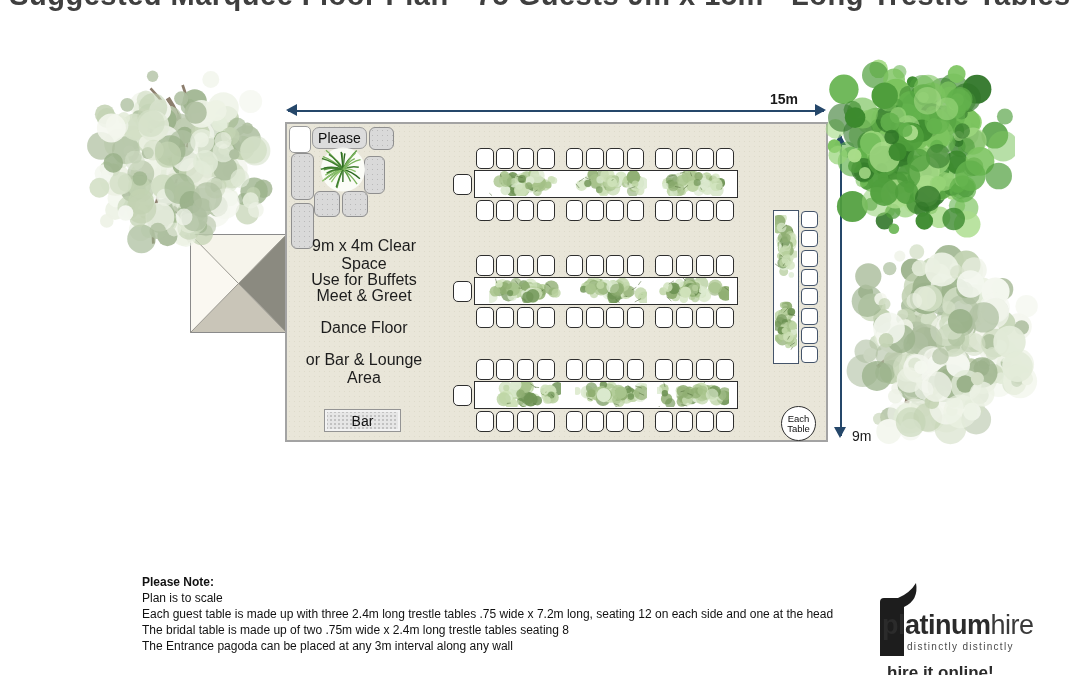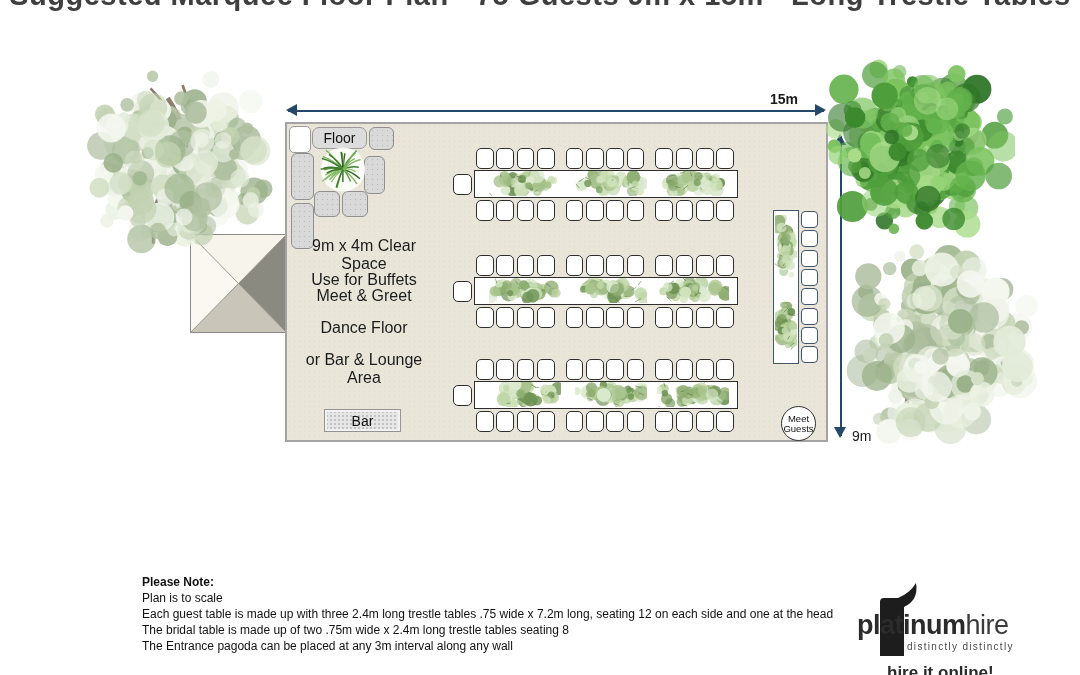--- a/index.html
+++ b/index.html
@@ -46,21 +46,21 @@
   .deco{position:absolute;pointer-events:none;}
   
   .pagoda-wrap{position:absolute;left:190px;top:234px;}
   .pagoda-label{position:absolute;left:178px;top:345px;width:116px;text-align:center;font-size:13px;line-height:17px;color:#1c1c1c;}
   
   .notes{position:absolute;left:142px;top:574px;font-size:12px;line-height:16px;color:#111;}
   .notes .hd{font-weight:700;}
   .notes div{white-space:pre;}
   
   .brand-mark{position:absolute;left:874px;top:580px;}
-  .brand-name{position:absolute;left:857px;top:610px;font-size:27px;color:#2b2b2b;letter-spacing:-0.5px;white-space:nowrap;}
+  .brand-name{position:absolute;left:882px;top:610px;font-size:27px;color:#2b2b2b;letter-spacing:-0.5px;white-space:nowrap;}
   .brand-name .b{font-weight:700;}
   .brand-name .l{font-weight:400;color:#3a3a3a;}
   .brand-tag{position:absolute;left:907px;top:641px;font-size:10px;color:#4a4a4a;letter-spacing:1.3px;}
   .brand-cta{position:absolute;left:887px;top:663px;font-size:17px;font-weight:700;color:#2b2b2b;}
 </style>
 </head>
 <body>
 
 <div class="page">
 
@@ -79,21 +79,21 @@
       <polygon points="0,99 48.5,49.5 97,99" fill="var(--pag-mid)"></polygon>
       <rect x="0.5" y="0.5" width="96" height="98" fill="none" stroke="#8a8a8a"></rect>
       <line x1="0" y1="0" x2="97" y2="99" stroke="#9a9890" stroke-width="1"></line>
       <line x1="97" y1="0" x2="0" y2="99" stroke="#9a9890" stroke-width="1"></line>
     </svg>
   </div>
 
   <div class="marquee">
 
     <div class="white-chair" style="left:2px;top:2px;width:22px;height:27px;"></div>
-    <div class="chip-label" style="left:25px;top:3px;width:55px;height:22px;">Floor</div>
+    <div class="chip-label" style="left:25px;top:3px;width:55px;height:22px;">Please</div>
     <div class="sofa" style="left:82px;top:3px;width:25px;height:23px;"></div>
     <div class="sofa" style="left:4px;top:29px;width:23px;height:47px;"></div>
     <div class="sofa" style="left:4px;top:79px;width:23px;height:46px;"></div>
     <div class="sofa" style="left:77px;top:32px;width:21px;height:38px;"></div>
     <div class="sofa" style="left:27px;top:67px;width:26px;height:26px;"></div>
     <div class="sofa" style="left:55px;top:67px;width:26px;height:26px;"></div>
     <svg class="deco" style="left:30px;top:18px;" width="52" height="55" viewBox="0 0 52 55">
         <circle cx="26" cy="27.5" r="22.099999999999998" fill="#fdfef9" opacity="0.9"></circle>
         <path d="M26 27.5 Q 16.38635087052218 23.799768992941218 6.772701741044354 26.099537985882435" stroke="#2e6a23" stroke-width="1.4" fill="none"></path>
         <path d="M26 27.5 Q 15.930227476402823 18.097075338087137 5.860454952805647 14.694150676174276" stroke="#7ab35c" stroke-width="1.4" fill="none"></path>
@@ -826,22 +826,22 @@
         <div class="chair bridal" style="left: 514px; top: 106.3px; width: 17px; height: 17px;"></div>
         <div class="chair bridal" style="left: 514px; top: 125.6px; width: 17px; height: 17px;"></div>
         <div class="chair bridal" style="left: 514px; top: 144.9px; width: 17px; height: 17px;"></div>
         <div class="chair bridal" style="left: 514px; top: 164.2px; width: 17px; height: 17px;"></div>
         <div class="chair bridal" style="left: 514px; top: 183.5px; width: 17px; height: 17px;"></div>
         <div class="chair bridal" style="left: 514px; top: 202.8px; width: 17px; height: 17px;"></div>
         <div class="chair bridal" style="left: 514px; top: 222.1px; width: 17px; height: 17px;"></div>
       </div>
 
     <div class="cake">
-      <span>Meet</span>
-      <span>Guests</span>
+      <span>Each</span>
+      <span>Table</span>
     </div>
   </div>
 
   <svg class="deco" style="left:80px;top:60px;" width="200" height="205" viewBox="0 0 200 205">
       <path d="M100 102.5 Q 104.83300708450716 62.90716269347124 70.51909077660996 28.373898758920006" stroke="#6f5e48" stroke-width="2.6592890308238566" fill="none" opacity="0.8"></path>
       <path d="M100 102.5 Q 92.8557253210893 79.15304668207116 65.0743669104356 68.37253726158042" stroke="#6f5e48" stroke-width="3.776494820602238" fill="none" opacity="0.8"></path>
       <path d="M100 102.5 Q 110.0710501852531 71.27667827065157 87.73784037079147 38.04127733331228" stroke="#6f5e48" stroke-width="4.716864500660449" fill="none" opacity="0.8"></path>
       <path d="M100 102.5 Q 85.49206054741924 139.8266130368841 110.32683377386519 181.92532276338005" stroke="#6f5e48" stroke-width="4.221838437719271" fill="none" opacity="0.8"></path>
       <path d="M100 102.5 Q 98.5845722552545 79.73297423183507 75.68550340455457 63.89729481725927" stroke="#6f5e48" stroke-width="3.3962042240891606" fill="none" opacity="0.8"></path>
       <path d="M100 102.5 Q 68.88883471149336 131.70661852624102 73.39956536093621 183.59341257092018" stroke="#6f5e48" stroke-width="2.8643476378638297" fill="none" opacity="0.8"></path>

